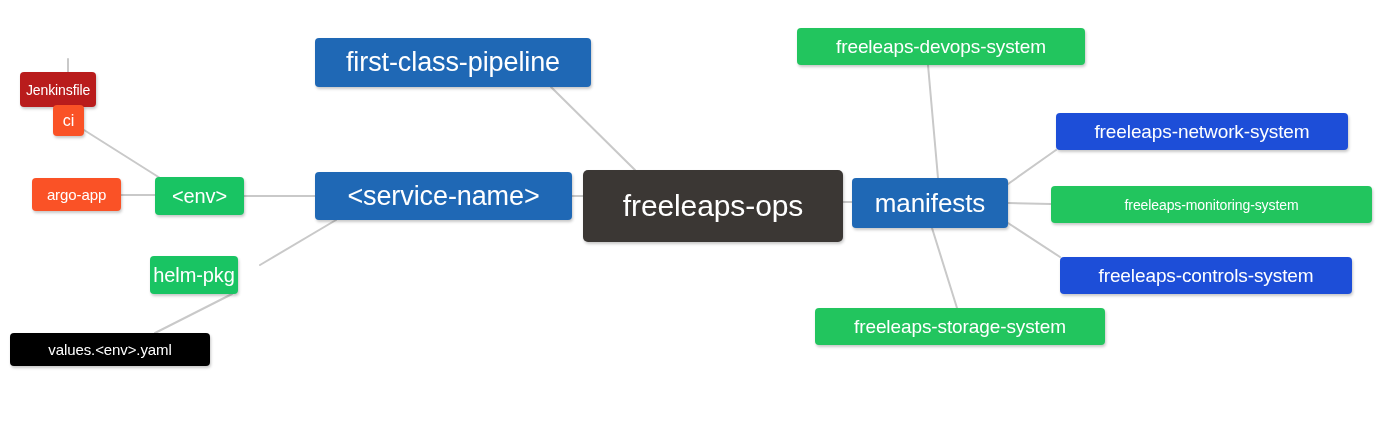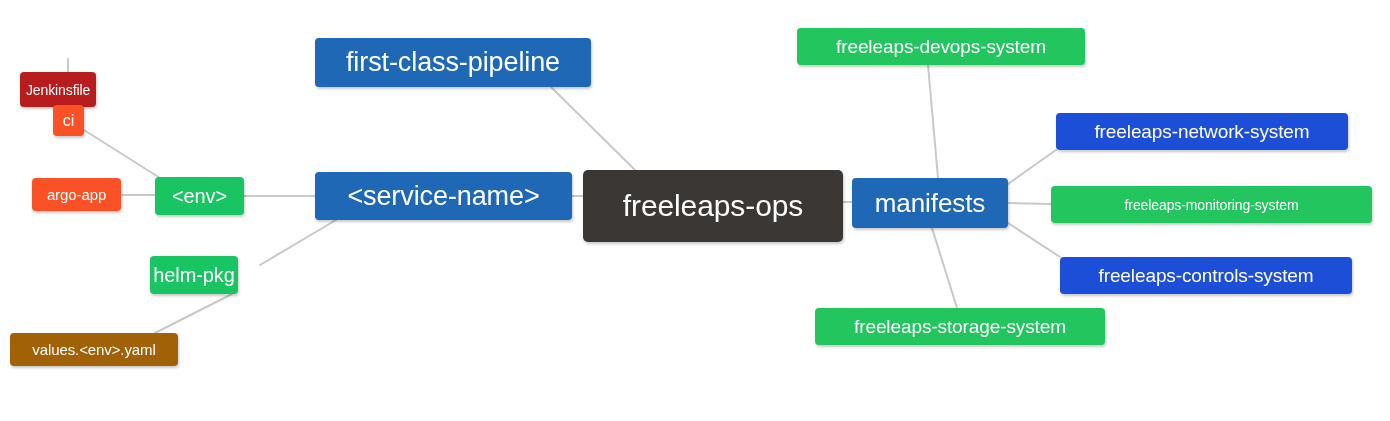--- a/index.html
+++ b/index.html
@@ -65,21 +65,21 @@
       <line x1="1051" y1="204" x2="1008" y2="203" stroke="#c9c9c9" stroke-width="2" stroke-linecap="round"></line>
       <line x1="1060" y1="257" x2="1008" y2="223" stroke="#c9c9c9" stroke-width="2" stroke-linecap="round"></line>
       <line x1="957" y1="308" x2="932" y2="228" stroke="#c9c9c9" stroke-width="2" stroke-linecap="round"></line>
     </svg>
   <div id="node-layer">
       <div class="node" style="left: 20px; top: 24px; width: 76px; height: 35px; background: #b91c1c; font-size: 14px; margin-top: 48px;">Jenkinsfile</div>
       <div class="node" style="left: 53px; top: 105px; width: 31px; height: 31px; background: rgb(250, 82, 38); font-size: 16px;">ci</div>
       <div class="node" style="left: 32px; top: 178px; width: 89px; height: 33px; background: rgb(250, 82, 38); font-size: 15px;">argo-app</div>
       <div class="node" style="left: 155px; top: 177px; width: 89px; height: 38px; background: rgb(25, 196, 99); font-size: 20px;">&lt;env&gt;</div>
       <div class="node" style="left: 150px; top: 256px; width: 88px; height: 38px; background: rgb(25, 196, 99); font-size: 20px;">helm-pkg</div>
-      <div class="node" style="left: 10px; top: 333px; width: 168px; height: 33px; background: #a16207; font-size: 15px;">values.&lt;env&gt;.yaml</div>
+      <div class="node" style="left: 10px; top: 333px; width: 200px; height: 33px; background: #000000; font-size: 15px;">values.&lt;env&gt;.yaml</div>
       <div class="node" style="left: 315px; top: 38px; width: 276px; height: 49px; background: rgb(31, 104, 181); font-size: 27px;">first-class-pipeline</div>
       <div class="node" style="left: 315px; top: 172px; width: 257px; height: 48px; background: rgb(31, 104, 181); font-size: 27px;">&lt;service-name&gt;</div>
       <div class="node root" style="left: 583px; top: 170px; width: 260px; height: 72px; background: rgb(59, 55, 52); font-size: 30px;">freeleaps-ops</div>
       <div class="node" style="left: 852px; top: 178px; width: 156px; height: 50px; background: rgb(31, 104, 181); font-size: 26px;">manifests</div>
       <div class="node" style="left: 797px; top: 28px; width: 288px; height: 37px; background: rgb(34, 197, 94); font-size: 19px;">freeleaps-devops-system</div>
       <div class="node" style="left: 1056px; top: 113px; width: 292px; height: 37px; background: #1d4ed8; font-size: 19px;">freeleaps-network-system</div>
       <div class="node" style="left: 1051px; top: 186px; width: 321px; height: 37px; background: rgb(34, 197, 94); font-size: 14px;">freeleaps-monitoring-system</div>
       <div class="node" style="left: 1060px; top: 257px; width: 292px; height: 37px; background: #1d4ed8; font-size: 19px;">freeleaps-controls-system</div>
       <div class="node" style="left: 815px; top: 308px; width: 290px; height: 37px; background: rgb(34, 197, 94); font-size: 19px;">freeleaps-storage-system</div>
     </div>

